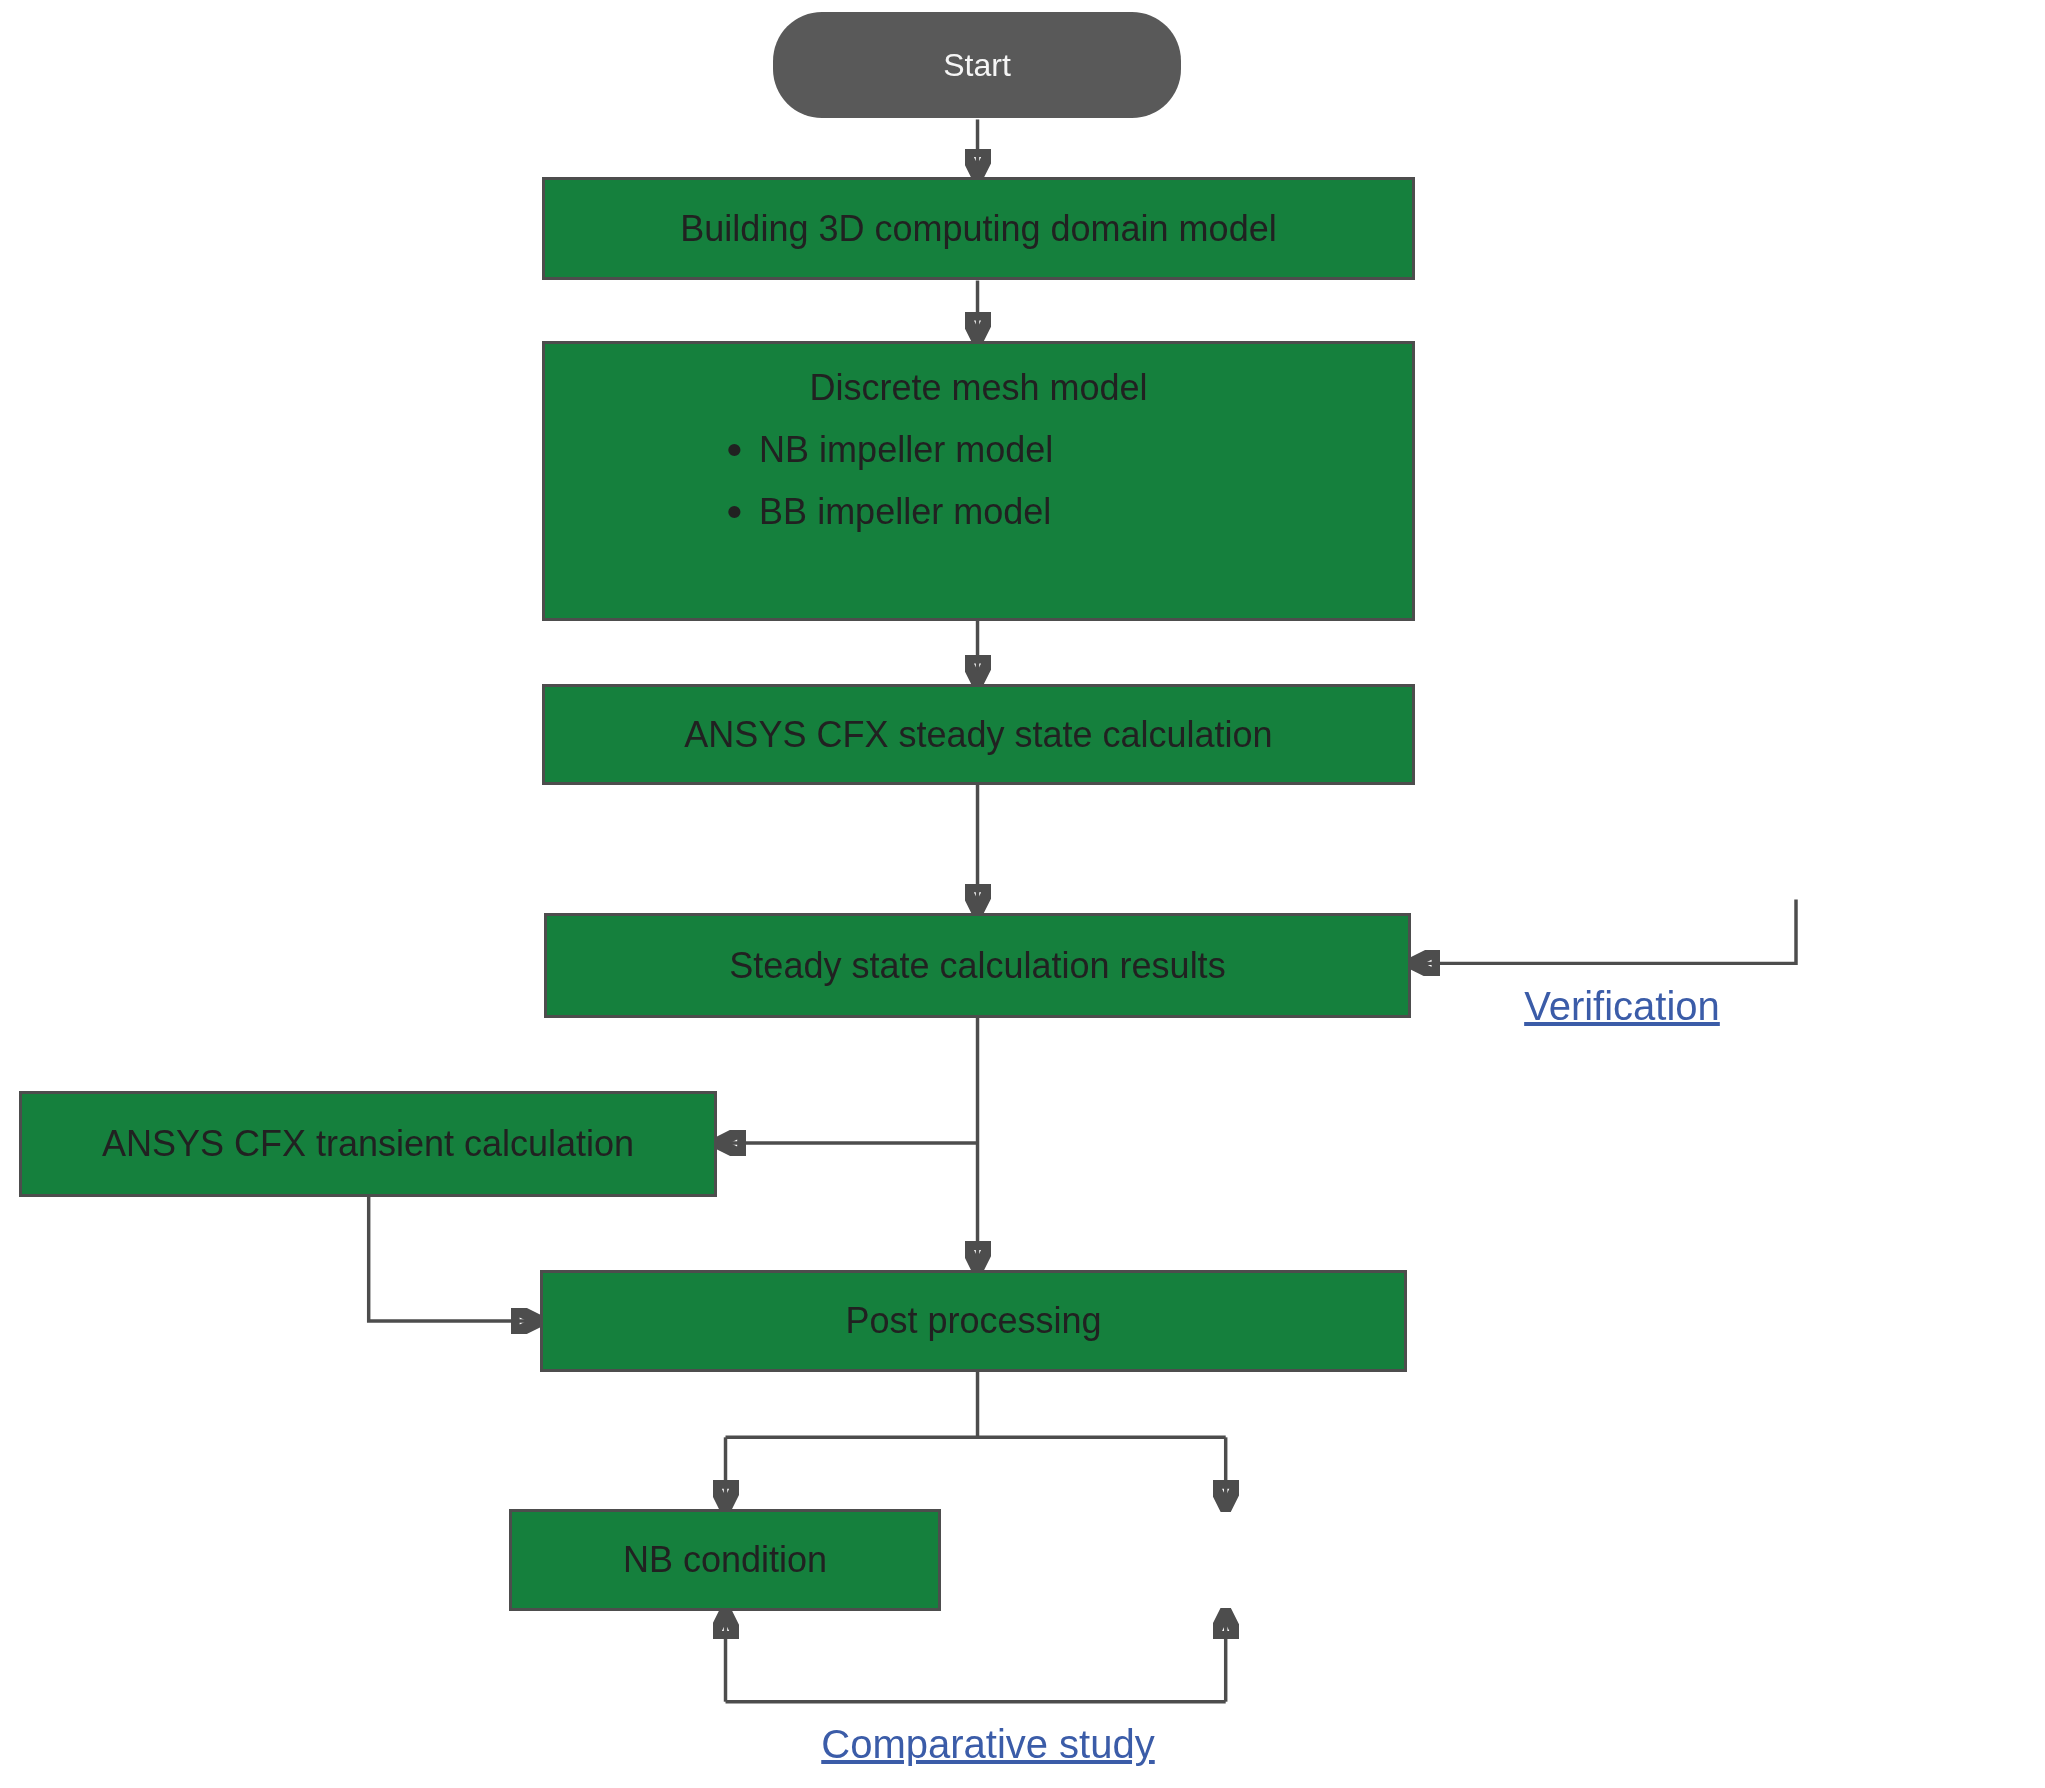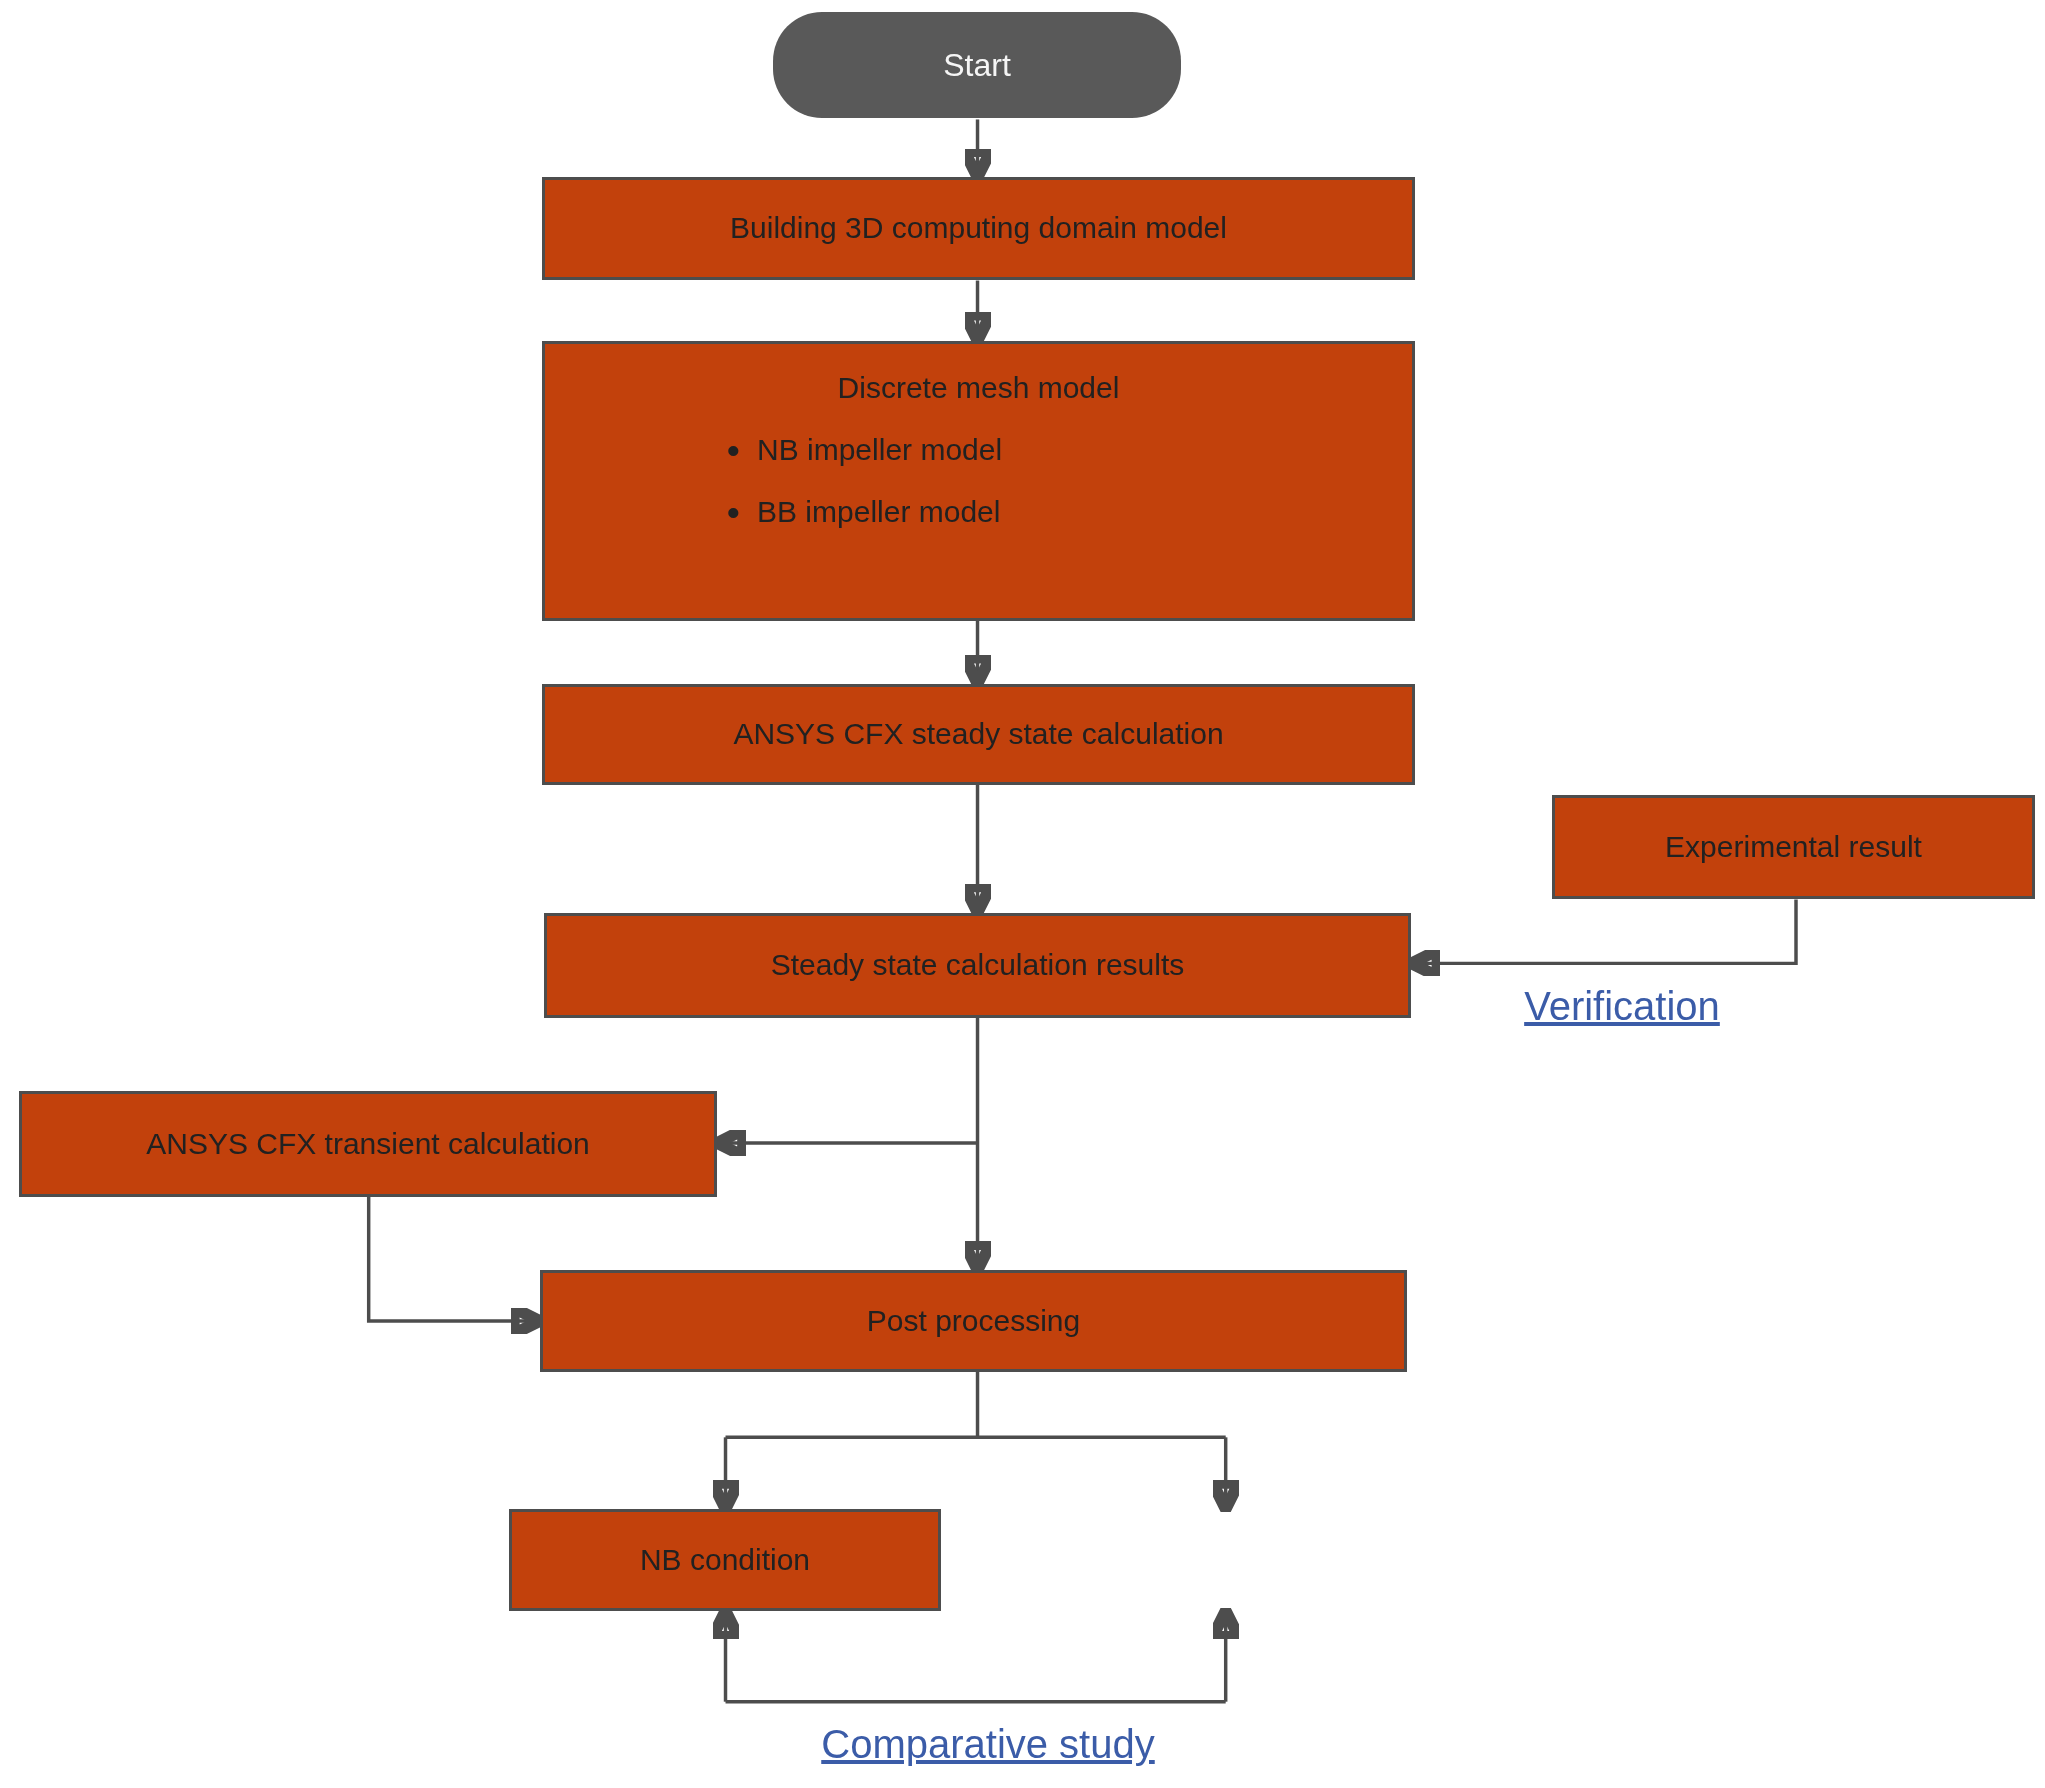--- a/index.html
+++ b/index.html
@@ -24,24 +24,24 @@
     z-index: 1;
   }
   #connector-layer path {
     fill: none;
     stroke: #4d4d4d;
     stroke-width: 4.5;
   }
   .node {
     position: absolute;
     box-sizing: border-box;
-    background: #c2410c;
+    background: #15803d;
     border: 3.1px solid #4d4d4d;
     color: #212121;
-    font-size: 30px;
+    font-size: 36px;
     line-height: 1.15;
     display: flex;
     align-items: center;
     justify-content: center;
     text-align: center;
     z-index: 2;
   }
   .node.terminator {
     background: #595959;
     border: none;
@@ -116,21 +116,20 @@
   <div class="node list-box" style="left:542px; top:341px; width:873px; height:280px;">
     <div class="box-title">Discrete mesh model</div>
     <div class="bullet-list">
       <div class="bullet-row"><span class="dot">•</span><span>NB impeller model</span></div>
       <div class="bullet-row"><span class="dot">•</span><span>BB impeller model</span></div>
     </div>
   </div>
 
   <div class="node" style="left:542px; top:684px; width:873px; height:101px;">ANSYS CFX steady state calculation</div>
 
-  <div class="node" style="left:1552px; top:795px; width:483px; height:104px;">Experimental result</div>
 
   <div class="node" style="left:544px; top:913px; width:867px; height:105px;">Steady state calculation results</div>
 
   <div class="node" style="left:19px; top:1091px; width:698px; height:106px;">ANSYS CFX transient calculation</div>
 
   <div class="node" style="left:540px; top:1270px; width:867px; height:102px;">Post processing</div>
 
   <div class="node" style="left:509px; top:1509px; width:432px; height:102px;">NB condition</div>
 
 

